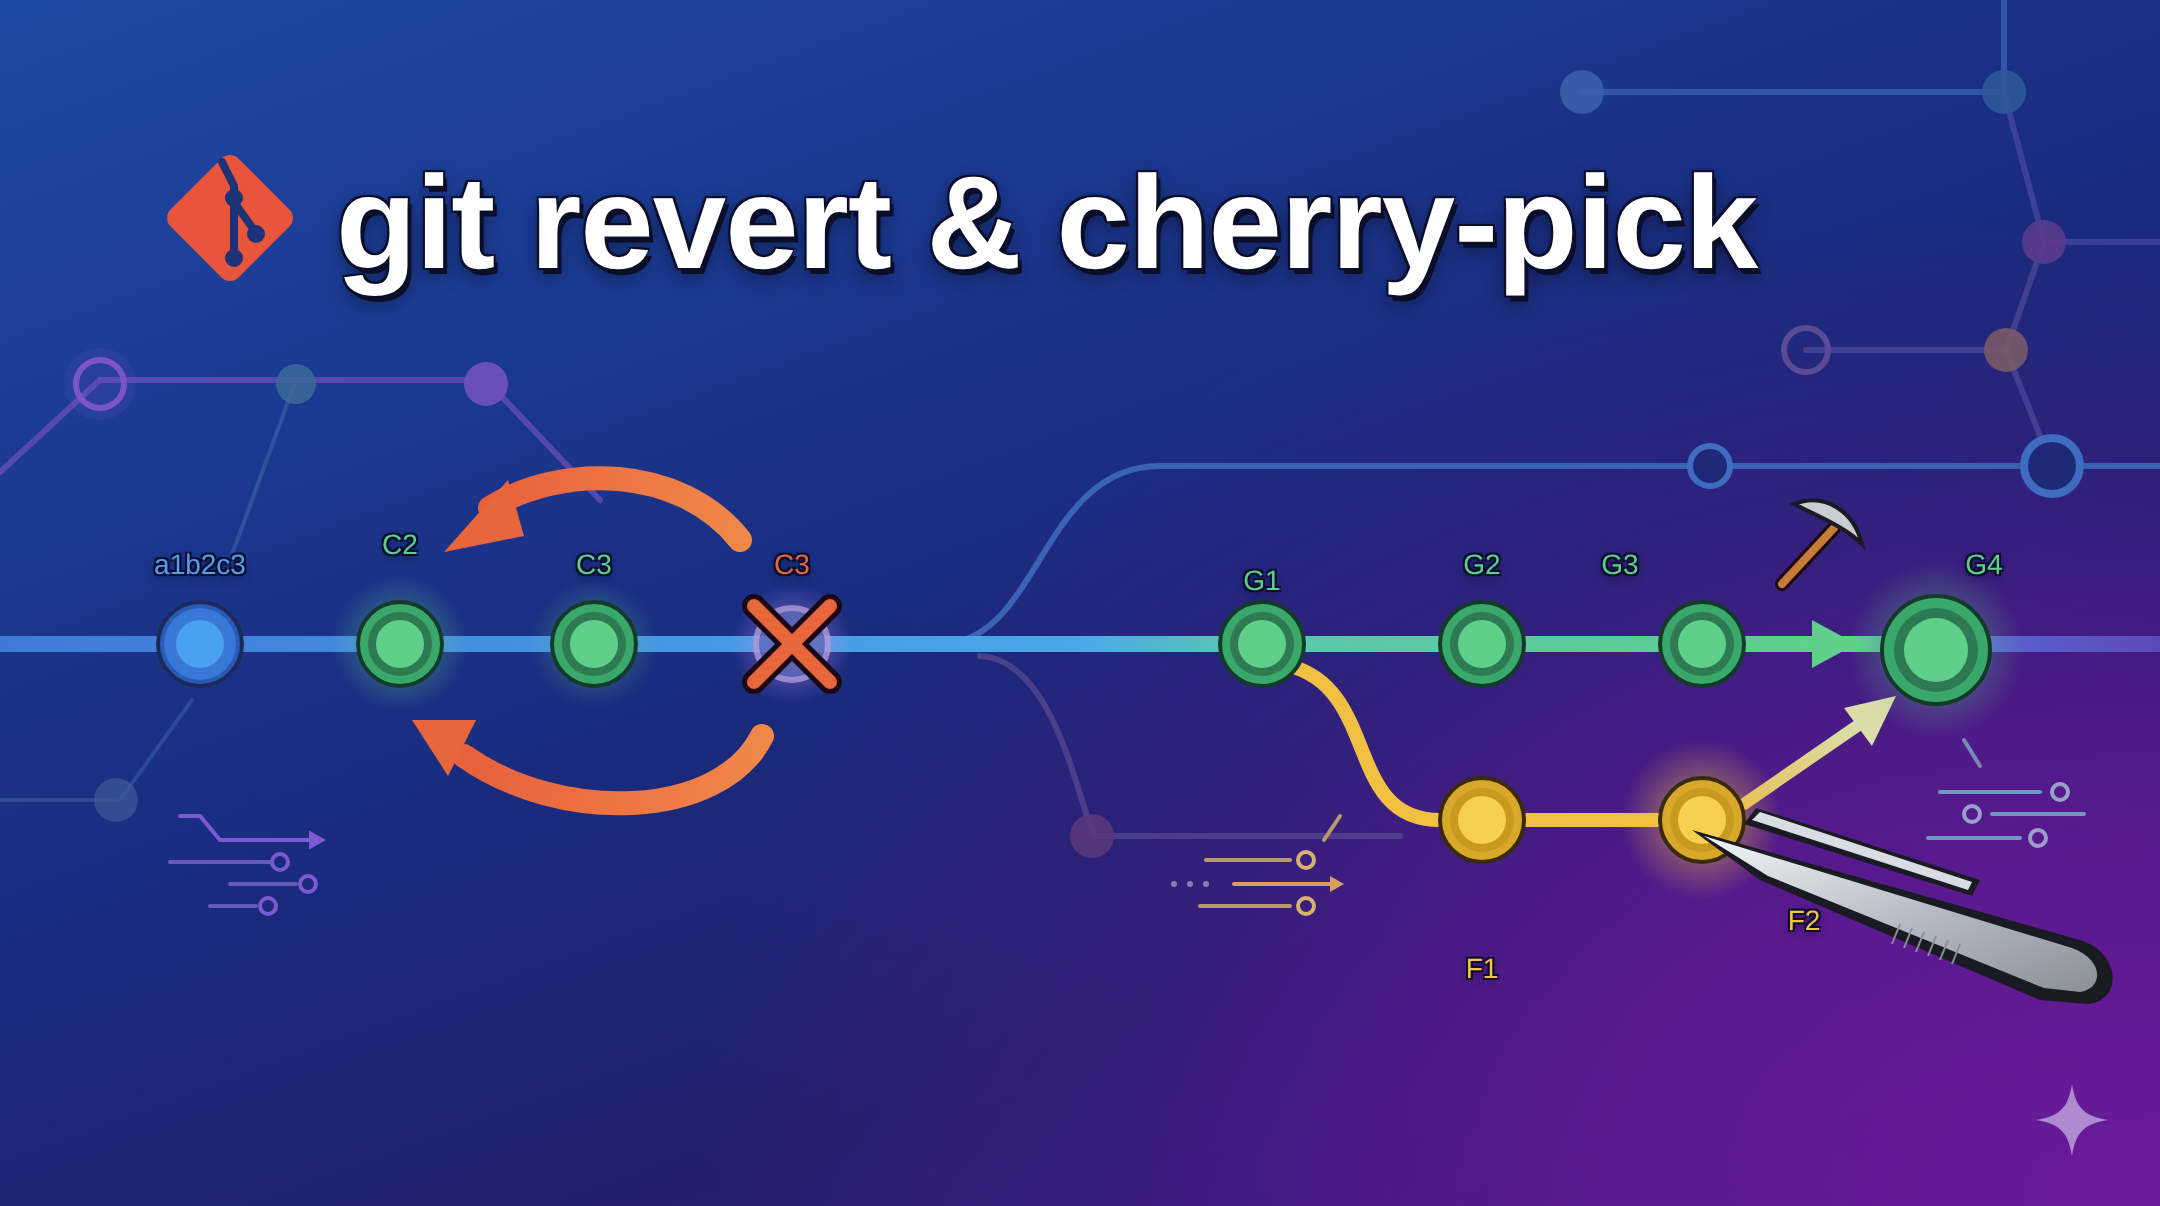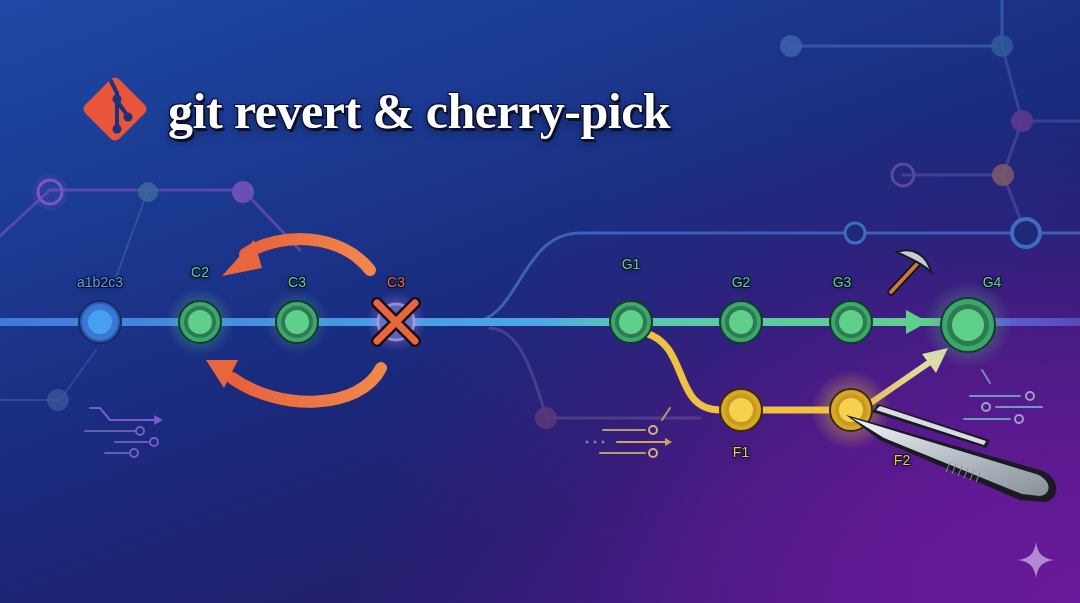--- a/index.html
+++ b/index.html
@@ -8,22 +8,22 @@
     position: relative; width: 1080px; height: 603px; overflow: hidden;
     background:
       radial-gradient(ellipse 520px 380px at 1080px 603px, #6a1a9a 0%, rgba(106,26,154,0.0) 100%),
       radial-gradient(ellipse 600px 450px at 950px 560px, rgba(90,22,140,0.85) 0%, rgba(90,22,140,0) 100%),
       linear-gradient(160deg, #1e49a4 0%, #1b3a92 25%, #1a2a7c 50%, #22206e 72%, #3a1a7e 100%);
     font-family: "Liberation Sans", sans-serif;
   }
   svg.layer { position: absolute; left: 0; top: 0; }
   .title {
     position: absolute; left: 168px; top: 66px; height: 90px;
-    font-family: Liberation Serif, serif; font-weight: 700;
-    font-size: 50px; line-height: 90px; color: #ffffff; letter-spacing: -0.5px;
+    font-family: Liberation Sans, sans-serif; font-weight: 700;
+    font-size: 66px; line-height: 90px; color: #ffffff; letter-spacing: -0.5px;
     text-shadow: 0 0 2px #0b0f2a, 2px 3px 0 #0b0f2a, -1px -1px 0 #0b0f2a, 1px -1px 0 #0b0f2a, -1px 1px 0 #0b0f2a, 0 4px 10px rgba(0,0,0,0.45);
     white-space: nowrap;
     text-align: right;
   }
   .logo { position: absolute; left: 77px; top: 71px; width: 76px; height: 76px; }
   .label {
     position: absolute; font-weight: 400; font-size: 14px; line-height: 24px;
     transform: translateX(-50%); white-space: nowrap;
     text-shadow: 1px 1px 0 #0a0f2e, -1px -1px 0 #0a0f2e, 1px -1px 0 #0a0f2e, -1px 1px 0 #0a0f2e, 0 2px 4px rgba(0,0,0,0.5);
   }
@@ -246,24 +246,24 @@
     <circle cx="40" cy="58" r="4.5" fill="#1e3278"></circle>
   </svg>
 
   <div class="title">git revert &amp; cherry-pick</div>
 
   <div class="label" style="left:100px; top:270px; color:#5b9be8;">a1b2c3</div>
   <div class="label" style="left:200px; top:260px; color:#5fd08a;">C2</div>
   <div class="label" style="left:297px; top:270px; color:#5fd08a;">C3</div>
   <div class="label" style="left:396px; top:270px; color:#e8663c;">C3</div>
 
-  <div class="label" style="left:631px; top:252px; color:#5fd08a;">G1</div>
+  <div class="label" style="left:631px; top:278px; color:#5fd08a;">G1</div>
   <div class="label" style="left:741px; top:270px; color:#5fd08a;">G2</div>
-  <div class="label" style="left:842px; top:270px; color:#5fd08a;">G3</div>
+  <div class="label" style="left:810px; top:270px; color:#5fd08a;">G3</div>
   <div class="label" style="left:992px; top:270px; color:#5fd08a;">G4</div>
 
-  <div class="label" style="left:741px; top:440px; color:#f5c542;">F1</div>
+  <div class="label" style="left:741px; top:472px; color:#f5c542;">F1</div>
   <div class="label" style="left:902px; top:448px; color:#f5c542;">F2</div>
 
   <svg class="sparkle" viewBox="0 0 40 40">
     <path d="M20 2 C22 14 26 18 38 20 C26 22 22 26 20 38 C18 26 14 22 2 20 C14 18 18 14 20 2 Z" fill="#b08ad0"></path>
   </svg>
 </div>
 
 </body></html>

